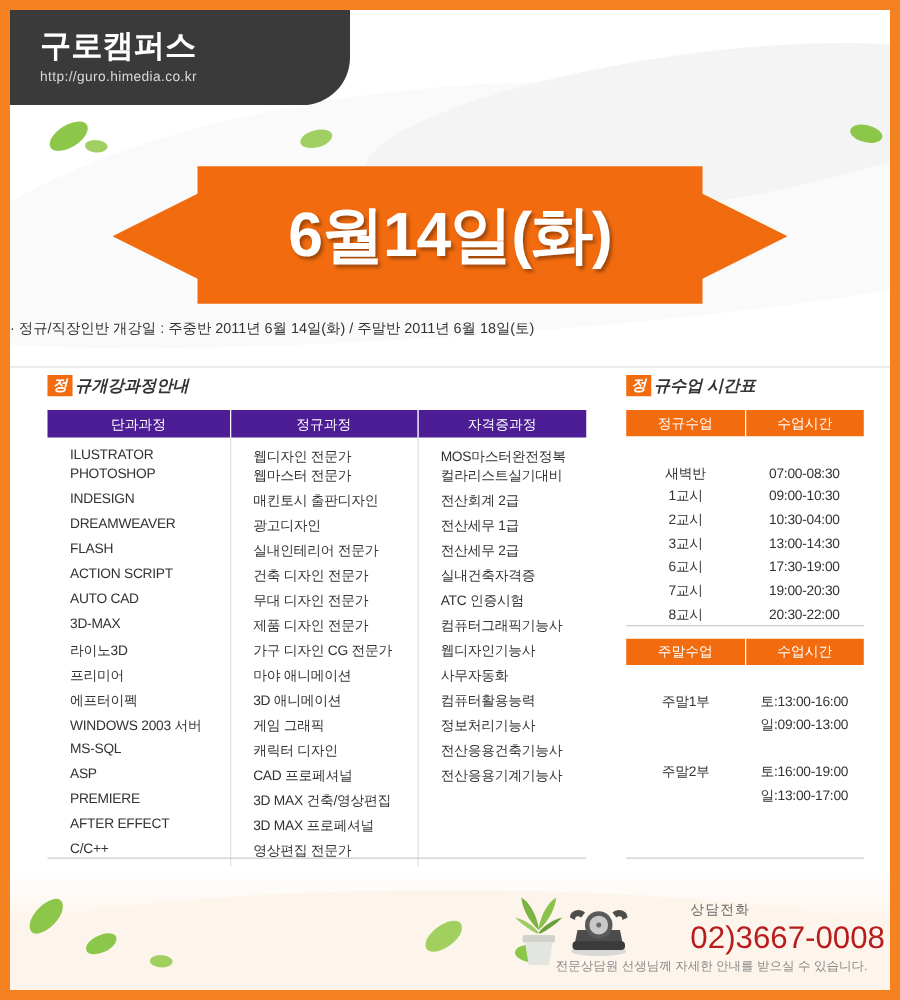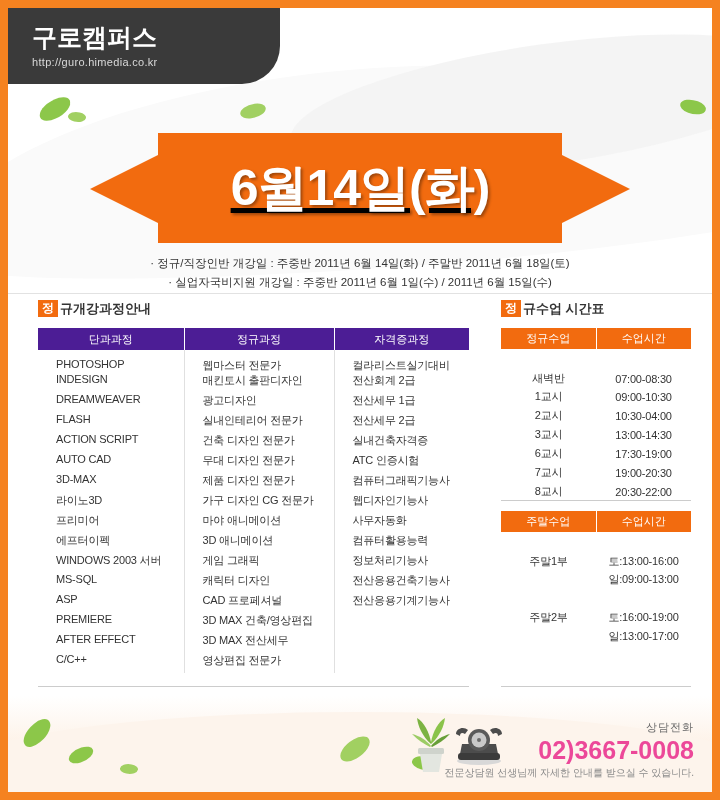--- a/index.html
+++ b/index.html
@@ -81,53 +81,53 @@
   }
   .arrow-right {
     right:82px;
     clip-path:polygon(0% 0%, 0% 100%, 100% 50%);
   }
   .date-box {
     position:absolute;
     left:150px; top:0px;
     width:404px; height:110px;
     background:#f26b0f;
-    display:flex; align-items:center; justify-content:center;text-decoration:underline;
+    display:flex; align-items:center; justify-content:center;
   }
   .date-text {
     font-size:50px;
     font-weight:bold;
     color:#ffffff;
     letter-spacing:-1px;
     text-shadow:2px 2px 3px rgba(0,0,0,.35);
   }
   
   .notices {
     position:absolute;
     left:0; top:246px;
     width:704px;
-    text-align:center;
     font-size:11.5px;
     color:#333333;
     line-height:19px;
   }
   .notices .row { white-space:nowrap; }
   
   .divider {
     position:absolute;
     left:0; top:285px;
     width:704px; height:1px;
     background:#e2e2e2;
   }
   
   .sec-head {
     position:absolute;
     font-size:13px;
     color:#333333;
     font-weight:bold;
+    font-style:italic;
   }
   .sec-head .mark {
     display:inline-block;
     background:#f26b0f;
     color:#ffffff;
     font-weight:bold;
     font-size:12px;
     padding:1px 4px 2px 4px;
     margin-right:2px;
     line-height:14px;
@@ -214,33 +214,32 @@
   }
   .footer-swoosh {
     position:absolute;
     left:-60px; bottom:-40px;
     width:820px; height:120px;
     background:#fdf4ec;
     border-radius:50%;
   }
   .contact {
     position:absolute;
-    right:18px; bottom:28px;
-    text-align:right;
+    right:4px; bottom:28px;
   }
   .contact-label {
     font-size:11px;
     color:#6b6b6b;
     letter-spacing:1px;
     margin-bottom:2px;
   }
   .contact-phone {
     font-size:25px;
-    font-weight:bold;
-    color:#ec4899;
+    font-weight:normal;
+    color:#b91c1c;
     line-height:27px;
     letter-spacing:0px;
   }
   .contact-note {
     position:absolute;
     right:18px; bottom:12px;
     font-size:10px;
     color:#8a8a8a;
     margin-left:20px;
   }
@@ -305,21 +304,20 @@
     <div class="date-band">
       <div class="arrow-left"></div>
       <div class="arrow-right"></div>
       <div class="date-box">
         <span class="date-text">6월14일(화)</span>
       </div>
     </div>
 
     <div class="notices">
       <div class="row">· 정규/직장인반 개강일  :  주중반 2011년 6월 14일(화)  /  주말반 2011년 6월 18일(토)</div>
-      <div class="row">· 실업자국비지원 개강일 :  주중반 2011년 6월 1일(수)  /  2011년 6월 15일(수)</div>
     </div>
     <div class="divider"></div>
 
     <div class="sec-head sec-left">
       <span class="mark">정</span><span>규개강과정안내</span>
     </div>
 
     <div class="sec-head sec-right">
       <span class="mark">정</span><span>규수업 시간표</span>
     </div>
@@ -327,20 +325,25 @@
     <table class="tbl-left">
       <thead>
         <tr>
           <th style="width:146px">단과과정</th>
           <th style="width:150px">정규과정</th>
           <th style="width:135px">자격증과정</th>
         </tr>
       </thead>
       <tbody>
         <tr>
+          <td class="col-sep cell-pad">ILUSTRATOR</td>
+          <td class="col-sep cell-pad">웹디자인 전문가</td>
+          <td class="cell-pad">MOS마스터완전정복</td>
+        </tr>
+        <tr>
           <td class="col-sep cell-pad">PHOTOSHOP</td>
           <td class="col-sep cell-pad">웹마스터 전문가</td>
           <td class="cell-pad">컬라리스트실기대비</td>
         </tr>
         <tr>
           <td class="col-sep cell-pad">INDESIGN</td>
           <td class="col-sep cell-pad">매킨토시 출판디자인</td>
           <td class="cell-pad">전산회계 2급</td>
         </tr>
         <tr>
@@ -398,21 +401,21 @@
           <td class="col-sep cell-pad">CAD 프로페셔널</td>
           <td class="cell-pad">전산응용기계기능사</td>
         </tr>
         <tr>
           <td class="col-sep cell-pad">PREMIERE</td>
           <td class="col-sep cell-pad">3D MAX 건축/영상편집</td>
           <td class="cell-pad"></td>
         </tr>
         <tr>
           <td class="col-sep cell-pad">AFTER EFFECT</td>
-          <td class="col-sep cell-pad">3D MAX 전산세무</td>
+          <td class="col-sep cell-pad">3D MAX 프로페셔널</td>
           <td class="cell-pad"></td>
         </tr>
         <tr>
           <td class="col-sep cell-pad">C/C++</td>
           <td class="col-sep cell-pad">영상편집 전문가</td>
           <td class="cell-pad"></td>
         </tr>
       </tbody>
     </table>
     <div class="bottom-rule"></div>

